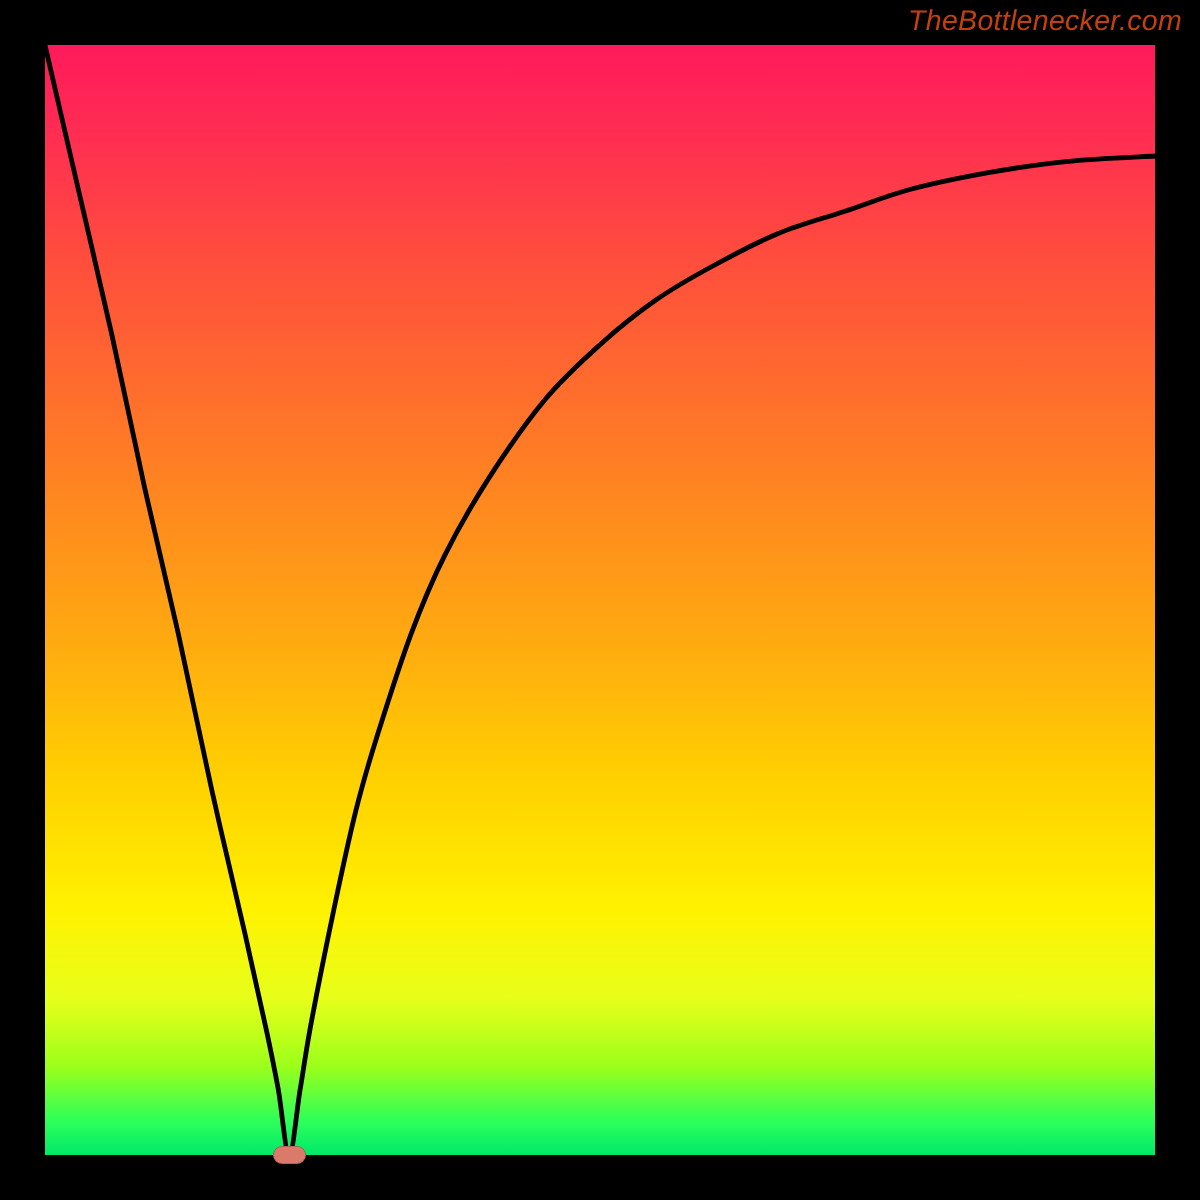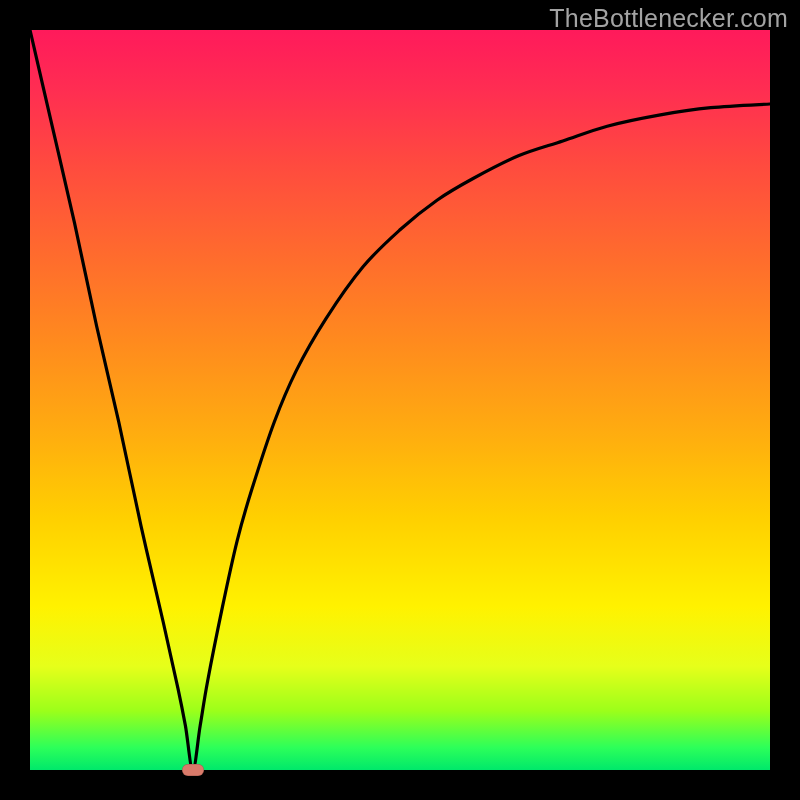--- a/index.html
+++ b/index.html
@@ -52,24 +52,25 @@
     height: 12px;
     border-radius: 6px;
     background: #d97a6a;
     transform: translate(-50%, -50%);
     box-shadow: 0 0 0 0.5px rgba(0,0,0,0.25) inset;
   }
   .watermark {
     position: absolute;
     top: 4px;
     right: 12px;
-    color: #a3a3a3;
-    font-size: 25px;
+    color: #c2410c;
+    font-size: 19px;
     letter-spacing: 0.2px;
     user-select: none;
+    font-style: italic;
   }
 </style>
 </head>
 <body>
 
 <div class="frame">
 
   <div class="watermark">TheBottlenecker.com</div>
 
   <div class="plot-area">

